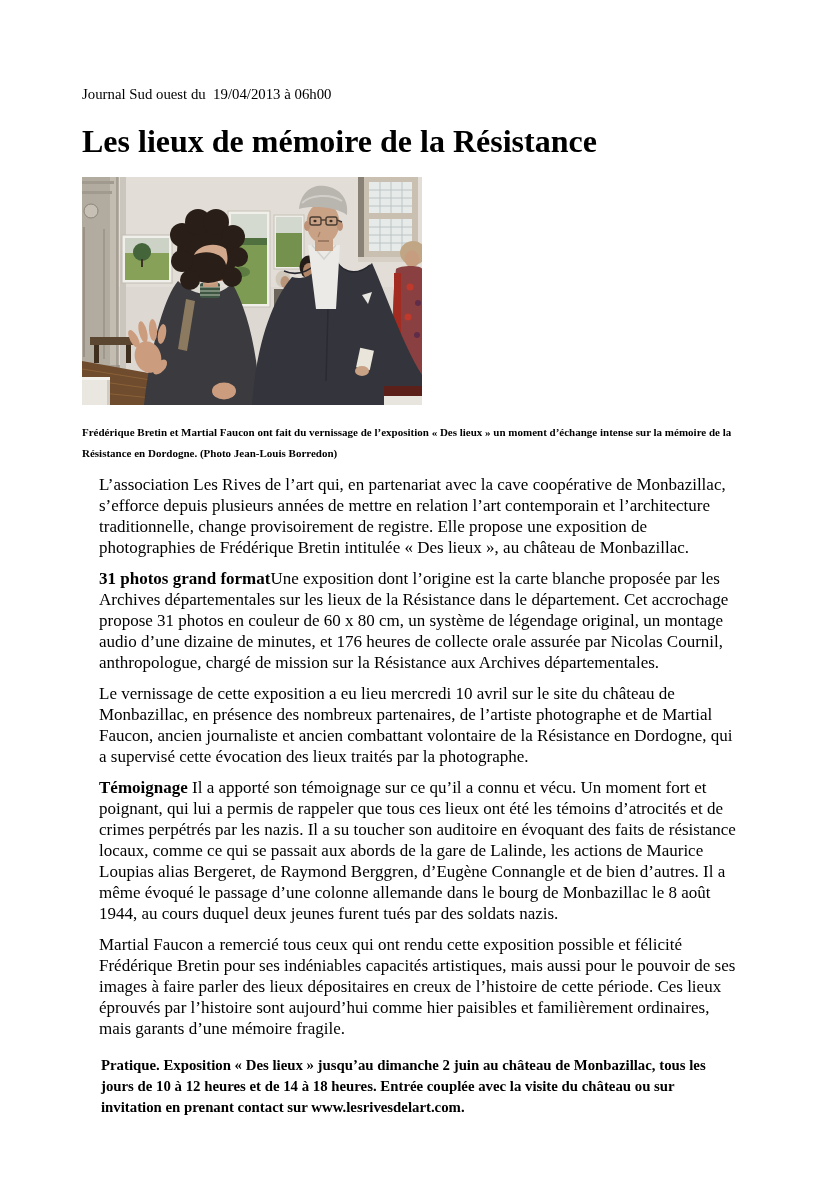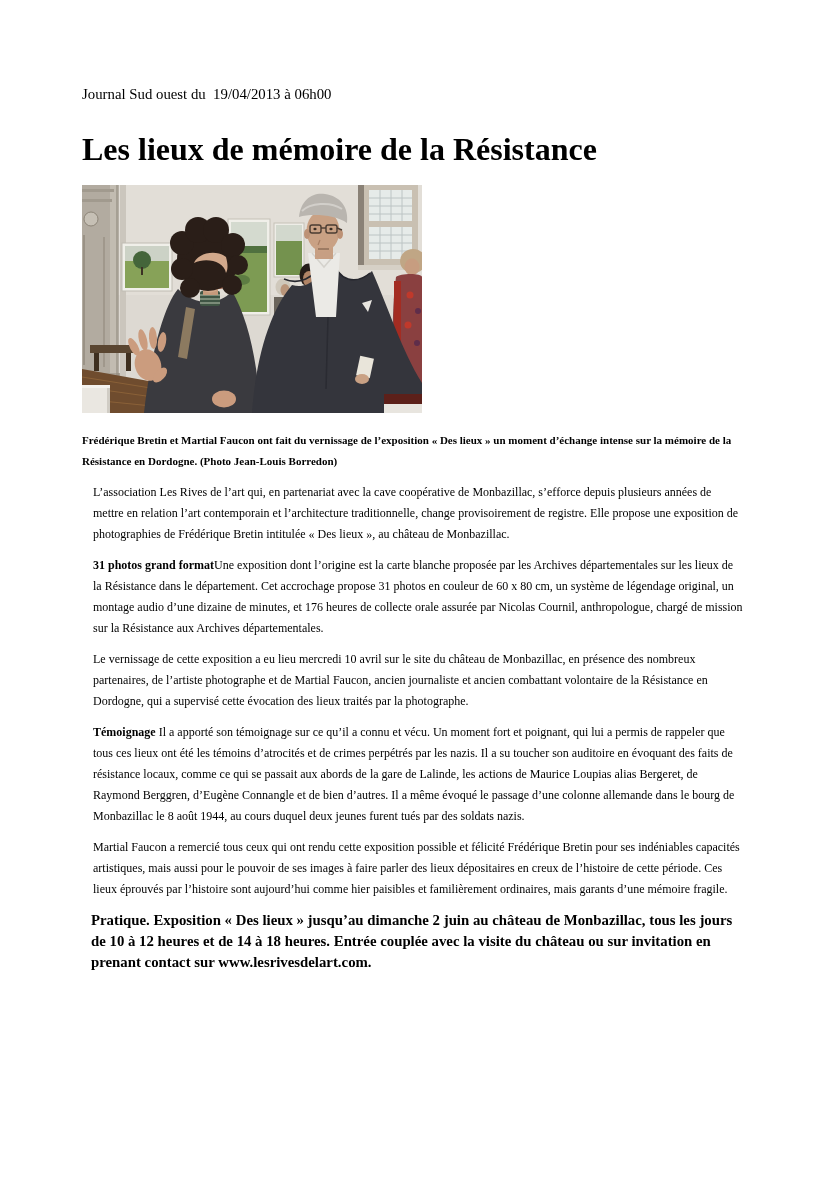--- a/index.html
+++ b/index.html
@@ -3,27 +3,27 @@
 <meta charset="utf-8">
 <style>
   html,body{margin:0;padding:0;}
   body{
     width:822px;height:1200px;background:#ffffff;overflow:hidden;
     font-family:"Liberation Serif", serif;color:#000;
     -webkit-font-smoothing:antialiased;
   }
   .page{box-sizing:border-box;width:822px;height:1200px;padding:85px 78px 0 82px;}
   .hdr{font-size:14.8px;line-height:18px;white-space:pre-wrap;}
-  h1.title{font-size:32px;line-height:36px;font-weight:bold;margin:28px 0 0 0;}
+  h1.title{font-size:32px;line-height:36px;font-weight:bold;margin:20px 0 0 0;}
   figure.photo{margin:18px 0 0 0;width:340px;height:228px;padding:0;}
   figure.photo svg{display:block;}
   .caption{font-weight:bold;font-size:11px;line-height:21px;margin:17px 0 10px 0;}
-  p.body{font-size:12px;line-height:21px;margin:0 0 10px 11px;}
+  p.body{font-size:17px;line-height:21px;margin:0 0 10px 17px;}
   p.body b{font-weight:bold;}
-  p.practical{font-weight:bold;font-size:14.8px;line-height:21px;padding-left:3px;margin:6px;}
+  p.practical{font-weight:bold;font-size:14.8px;line-height:21px;padding-left:3px;margin:16px;}
 </style>
 </head>
 <body>
 
 <div class="page">
 
   <div class="hdr">Journal Sud ouest du  19/04/2013 à 06h00</div>
 
   <h1 class="title">Les lieux de mémoire de la Résistance</h1>
 

